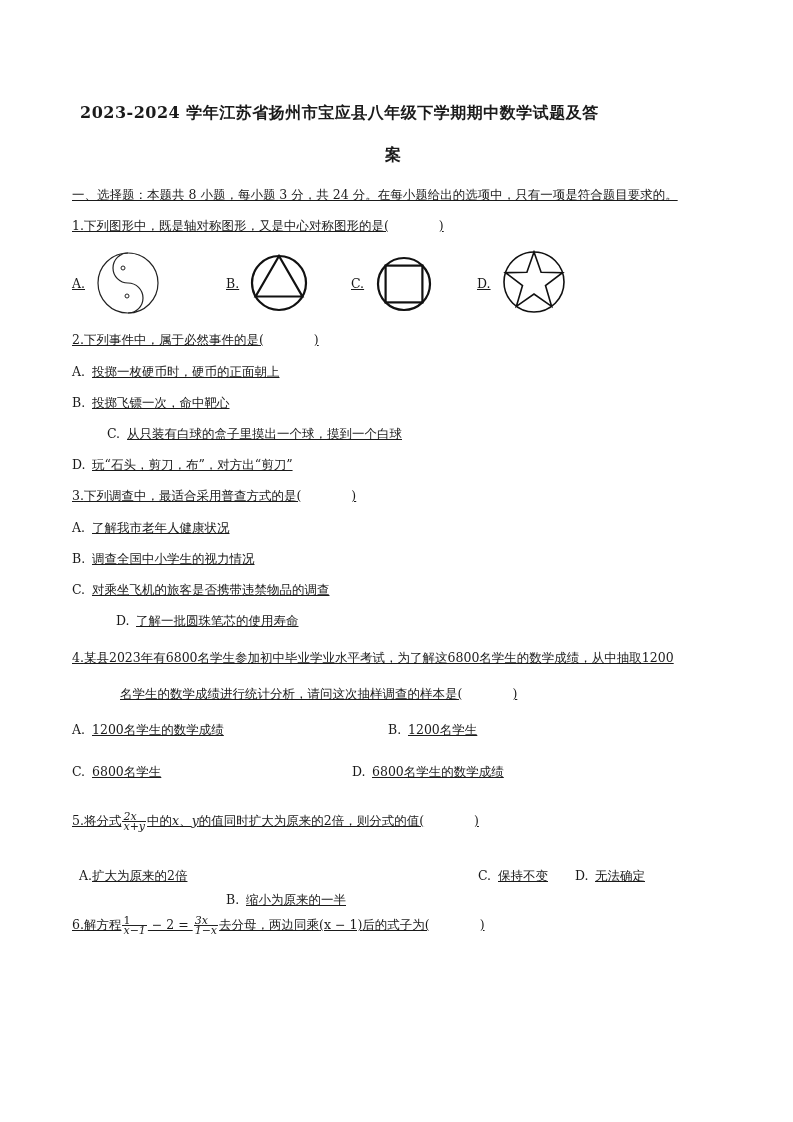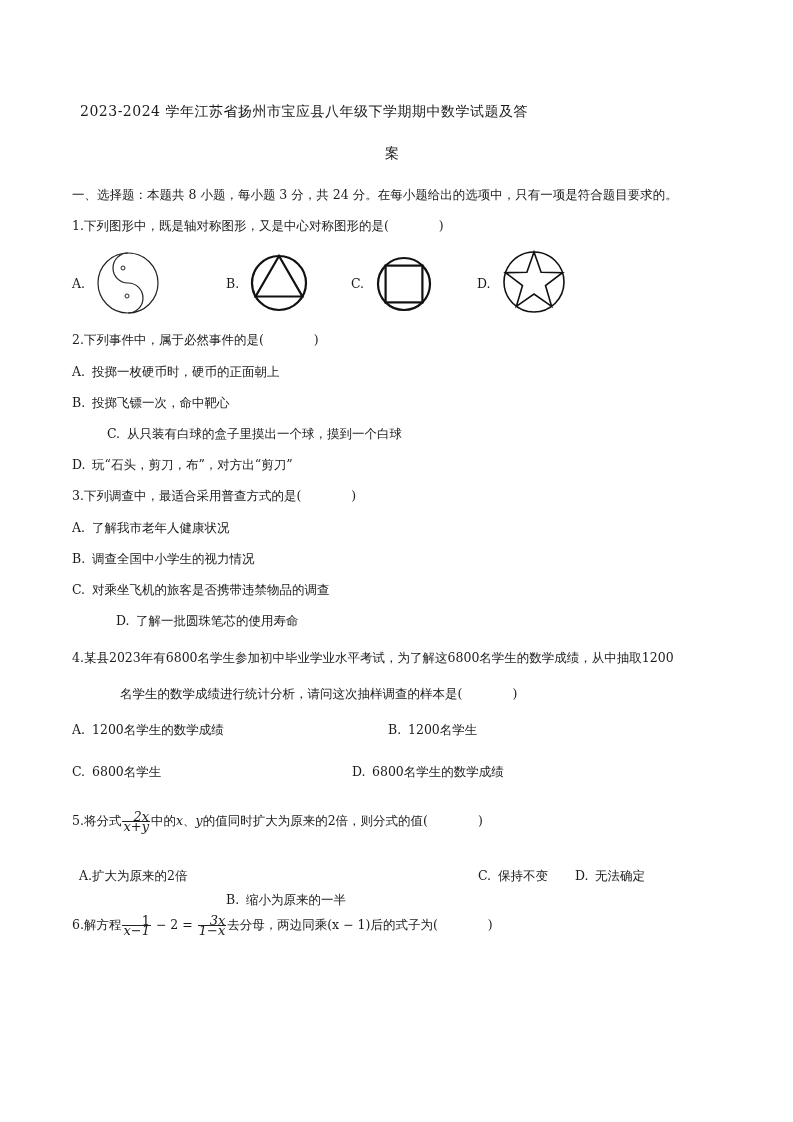--- a/index.html
+++ b/index.html
@@ -1,23 +1,23 @@
 <!DOCTYPE html>
 <html><head>
 <meta charset="utf-8">
 <style>
   html, body { margin:0; padding:0; background:#ffffff; }
   body { width:793px; height:1122px; position:relative; overflow:hidden;
          font-family:"DejaVu Serif", "Liberation Serif", serif; color:#1a1a1a; }
   .abs { position:absolute; white-space:nowrap; }
-  .title { font-family:"DejaVu Serif", serif; font-weight:normal; font-size:14px; letter-spacing:0.5px;text-align:right; }
-  .t13 { font-size:12.5px; }
+  .title { font-family:"DejaVu Serif", serif; font-weight:bold; font-size:16px; letter-spacing:0.5px;text-align:right; }
+  .t13 { font-size:12.5px;text-decoration:underline; }
   .opt-label { display:inline-block; width:20px; }
   .math { font-family:"DejaVu Serif", serif; font-style:italic; }
-  .frac { display:inline-block; vertical-align:middle; text-align:right; font-size:13px; line-height:9px; margin:0 1px; }
+  .frac { display:inline-block; vertical-align:middle; text-align:left; font-size:11px; line-height:9px; margin:0 1px; }
   .frac .num { display:block; border-bottom:1px solid #222; padding:0 1px; font-style:italic; }
   .frac .den { display:block; padding:0 1px; font-style:italic; }
   svg { display:block; }
 </style>
 </head>
 <body>
 
 <div class="abs title" style="left:80px; top:103px;">2023-2024 学年江苏省扬州市宝应县八年级下学期期中数学试题及答</div>
 <div class="abs title" style="left:385px; top:145px;">案</div>
 

